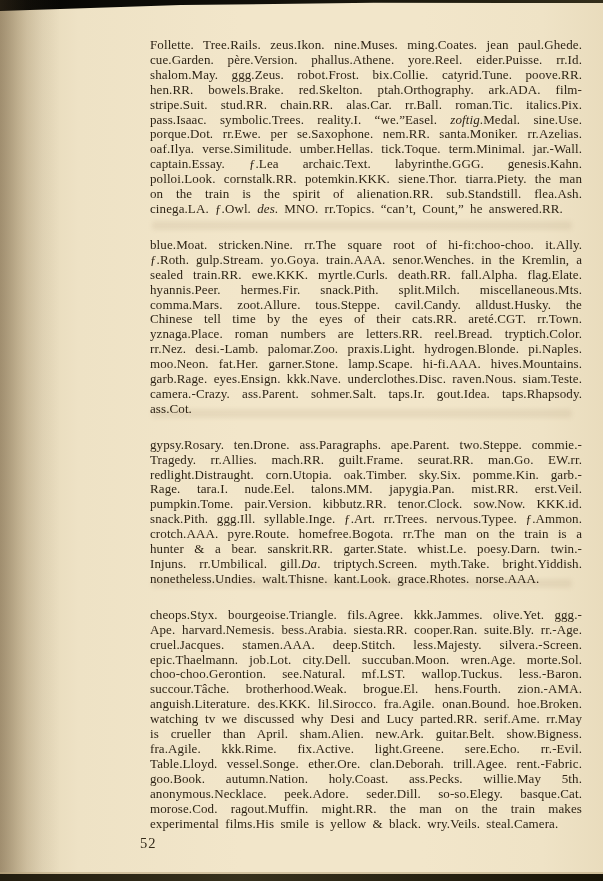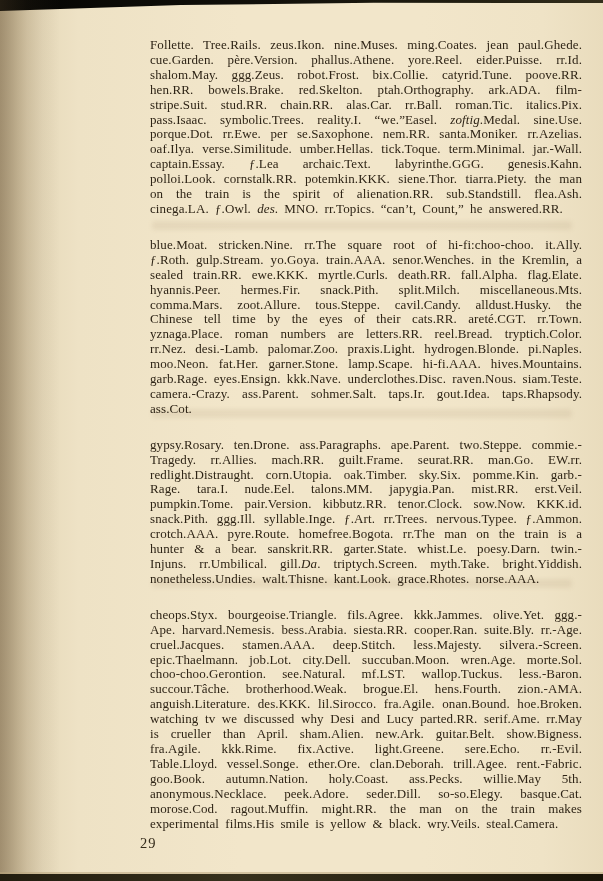--- a/index.html
+++ b/index.html
@@ -82,17 +82,17 @@
   <div class="ghost g2"></div>
   <div class="ghost g3"></div>
 
   <div class="text-block">
     <p class="para"><span>Follette. Tree.Rails. zeus.Ikon. nine.Muses. ming.Coates. jean paul.Ghede. cue.Garden. père.Version. phallus.Athene. yore.Reel. eider.Puisse. rr.Id. shalom.May. ggg.Zeus. robot.Frost. bix.Collie. catyrid.Tune. poove.RR. hen.RR. bowels.Brake. red.Skelton. ptah.Orthography. ark.ADA. film-stripe.Suit. stud.RR. chain.RR. alas.Car. rr.Ball. roman.Tic. italics.Pix. pass.Isaac. symbolic.Trees. reality.I. “we.”Easel. </span><i>zoftig</i><span>.Medal. sine.Use. porque.Dot. rr.Ewe. per se.Saxophone. nem.RR. santa.Moniker. rr.Azelias. oaf.Ilya. verse.Similitude. umber.Hellas. tick.Toque. term.Minimal. jar.-Wall. captain.Essay. ƒ.Lea archaic.Text. labyrinthe.GGG. genesis.Kahn. polloi.Look. cornstalk.RR. potemkin.KKK. siene.Thor. tiarra.Piety. the man on the train is the spirit of alienation.RR. sub.Standstill. flea.Ash. cinega.LA. ƒ.Owl. </span><i>des</i><span>. MNO. rr.Topics. “can’t, Count,” he answered.RR.</span></p>
     <p class="para"><span>blue.Moat. stricken.Nine. rr.The square root of hi-fi:choo-choo. it.Ally. ƒ.Roth. gulp.Stream. yo.Goya. train.AAA. senor.Wenches. in the Kremlin, a sealed train.RR. ewe.KKK. myrtle.Curls. death.RR. fall.Alpha. flag.Elate. hyannis.Peer. hermes.Fir. snack.Pith. split.Milch. miscellaneous.Mts. comma.Mars. zoot.Allure. tous.Steppe. cavil.Candy. alldust.Husky. the Chinese tell time by the eyes of their cats.RR. areté.CGT. rr.Town. yznaga.Place. roman numbers are letters.RR. reel.Bread. tryptich.Color. rr.Nez. desi.-Lamb. palomar.Zoo. praxis.Light. hydrogen.Blonde. pi.Naples. moo.Neon. fat.Her. garner.Stone. lamp.Scape. hi-fi.AAA. hives.Mountains. garb.Rage. eyes.Ensign. kkk.Nave. underclothes.Disc. raven.Nous. siam.Teste. camera.-Crazy. ass.Parent. sohmer.Salt. taps.Ir. gout.Idea. taps.Rhapsody. ass.Cot.</span></p>
     <p class="para"><span>gypsy.Rosary. ten.Drone. ass.Paragraphs. ape.Parent. two.Steppe. commie.-Tragedy. rr.Allies. mach.RR. guilt.Frame. seurat.RR. man.Go. EW.rr. redlight.Distraught. corn.Utopia. oak.Timber. sky.Six. pomme.Kin. garb.-Rage. tara.I. nude.Eel. talons.MM. japygia.Pan. mist.RR. erst.Veil. pumpkin.Tome. pair.Version. kibbutz.RR. tenor.Clock. sow.Now. KKK.id. snack.Pith. ggg.Ill. syllable.Inge. ƒ.Art. rr.Trees. nervous.Typee. ƒ.Ammon. crotch.AAA. pyre.Route. homefree.Bogota. rr.The man on the train is a hunter &amp; a bear. sanskrit.RR. garter.State. whist.Le. poesy.Darn. twin.-Injuns. rr.Umbilical. gill.</span><i>Da</i><span>. triptych.Screen. myth.Take. bright.Yiddish. nonetheless.Undies. walt.Thisne. kant.Look. grace.Rhotes. norse.AAA.</span></p>
     <p class="para"><span>cheops.Styx. bourgeoise.Triangle. fils.Agree. kkk.Jammes. olive.Yet. ggg.-Ape. harvard.Nemesis. bess.Arabia. siesta.RR. cooper.Ran. suite.Bly. rr.-Age. cruel.Jacques. stamen.AAA. deep.Stitch. less.Majesty. silvera.-Screen. epic.Thaelmann. job.Lot. city.Dell. succuban.Moon. wren.Age. morte.Sol. choo-choo.Gerontion. see.Natural. mf.LST. wallop.Tuckus. less.-Baron. succour.Tâche. brotherhood.Weak. brogue.El. hens.Fourth. zion.-AMA. anguish.Literature. des.KKK. lil.Sirocco. fra.Agile. onan.Bound. hoe.Broken. watching tv we discussed why Desi and Lucy parted.RR. serif.Ame. rr.May is crueller than April. sham.Alien. new.Ark. guitar.Belt. show.Bigness. fra.Agile. kkk.Rime. fix.Active. light.Greene. sere.Echo. rr.-Evil. Table.Lloyd. vessel.Songe. ether.Ore. clan.Deborah. trill.Agee. rent.-Fabric. goo.Book. autumn.Nation. holy.Coast. ass.Pecks. willie.May 5th. anonymous.Necklace. peek.Adore. seder.Dill. so-so.Elegy. basque.Cat. morose.Cod. ragout.Muffin. might.RR. the man on the train makes experimental films.His smile is yellow &amp; black. wry.Veils. steal.Camera.</span></p>
   </div>
 
-  <div class="page-number">29</div>
+  <div class="page-number">52</div>
 
   <div class="edge-bottom"></div>
 
 </div>
 
 </body></html>

